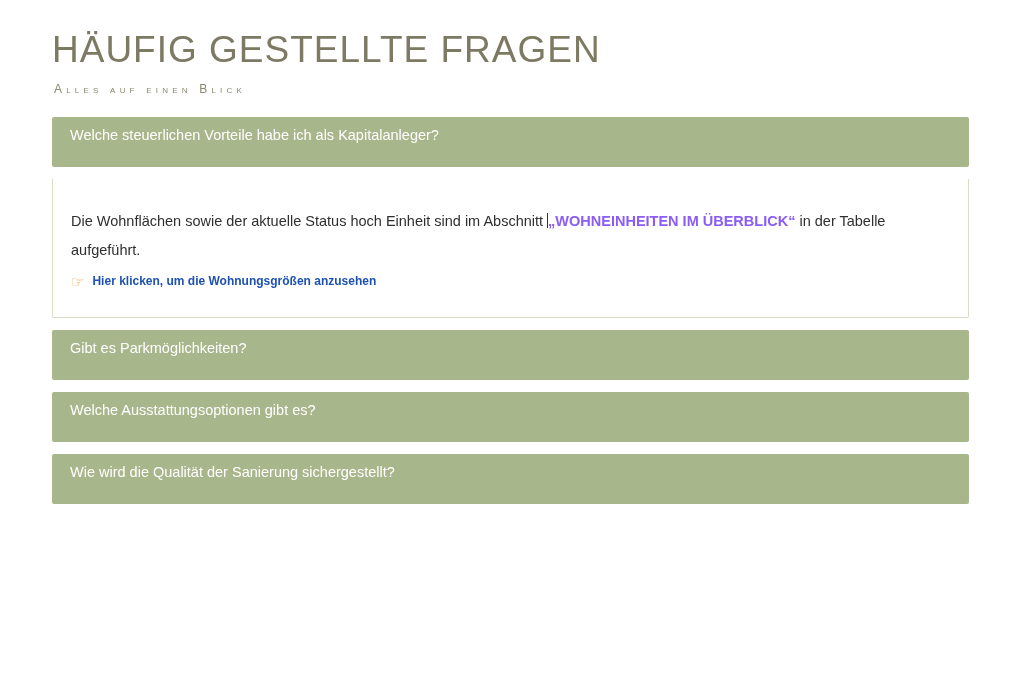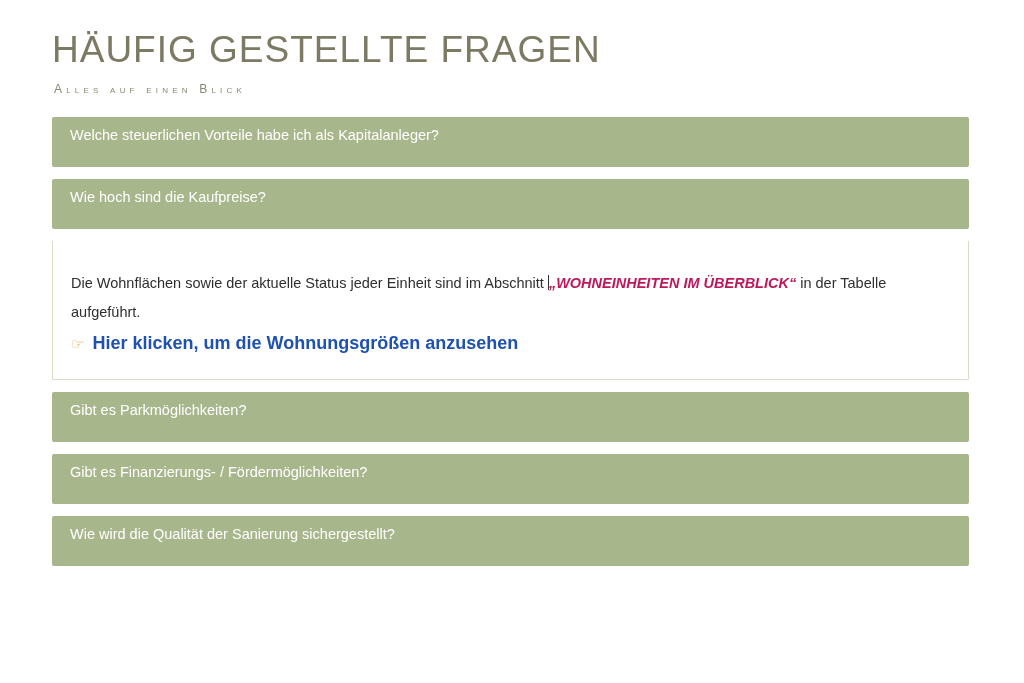--- a/index.html
+++ b/index.html
@@ -83,39 +83,38 @@
   }
   .faq-item.open .faq-answer {
     display: block;
   }
   .answer-text {
     margin: 0 0 4px 0;
     color: #2f2f2f;
   }
   .answer-text strong {
     font-weight: bold;
-    color: #be185d;
-    font-style: italic;
+    color: #8b5cf6;
   }
   .answer-link-row {
     margin-top: 6px;
     display: flex;
     align-items: center;
     gap: 8px;
     line-height: 20px;
   }
   .pointer-icon {
     font-size: 15px;
     color: #e8a33d;
     line-height: 1;
   }
   .answer-link {
     color: #1f52b0;
     font-weight: bold;
-    font-size: 18px;
+    font-size: 12px;
     text-decoration: none;
     cursor: pointer;
   }
   .caret {
     display: inline-block;
     width: 1px;
     height: 15px;
     background: #333;
     position: relative;
     vertical-align: -2px;
@@ -130,41 +129,38 @@
     <h1 class="page-title">HÄUFIG GESTELLTE FRAGEN</h1>
     <div class="page-subtitle">Alles auf einen Blick</div>
   </div>
 
   <div class="faq-list">
 
     <div class="faq-item">
       <div class="faq-question">Welche steuerlichen Vorteile habe ich als Kapitalanleger?</div>
     </div>
 
-    <div class="faq-item">
-      <div class="faq-question">Wie hoch sind die Kaufpreise?</div>
-    </div>
 
     <div class="faq-item open">
       <div class="faq-answer">
-        <p class="answer-text"><span>Die Wohnflächen sowie der aktuelle Status jeder Einheit sind im Abschnitt </span><span class="caret"></span><strong>„WOHNEINHEITEN IM ÜBERBLICK“</strong><span> in der Tabelle aufgeführt.</span></p>
+        <p class="answer-text"><span>Die Wohnflächen sowie der aktuelle Status hoch Einheit sind im Abschnitt </span><span class="caret"></span><strong>„WOHNEINHEITEN IM ÜBERBLICK“</strong><span> in der Tabelle aufgeführt.</span></p>
         <div class="answer-link-row">
           <span class="pointer-icon">☞</span>
           <a class="answer-link">Hier klicken, um die Wohnungsgrößen anzusehen</a>
         </div>
       </div>
     </div>
 
     <div class="faq-item">
       <div class="faq-question">Gibt es Parkmöglichkeiten?</div>
     </div>
 
+    <div class="faq-item">
+      <div class="faq-question">Welche Ausstattungsoptionen gibt es?</div>
+    </div>
 
-    <div class="faq-item">
-      <div class="faq-question">Gibt es Finanzierungs- / Fördermöglichkeiten?</div>
-    </div>
 
     <div class="faq-item">
       <div class="faq-question">Wie wird die Qualität der Sanierung sichergestellt?</div>
     </div>
 
   </div>
 </div>
 
 </body></html>

